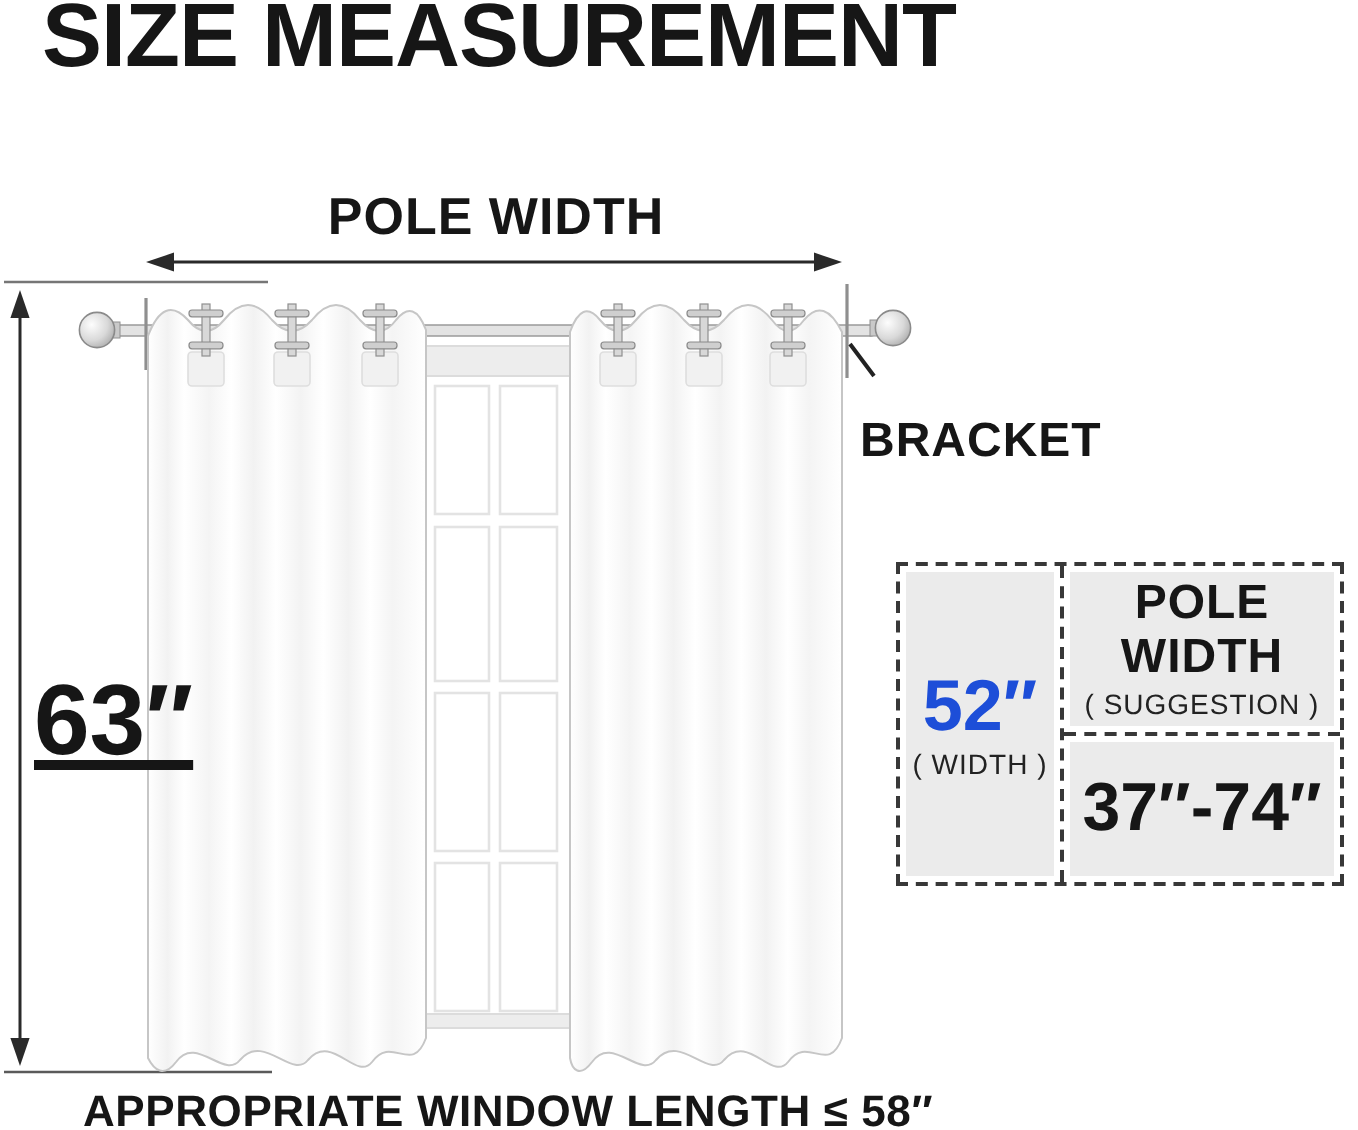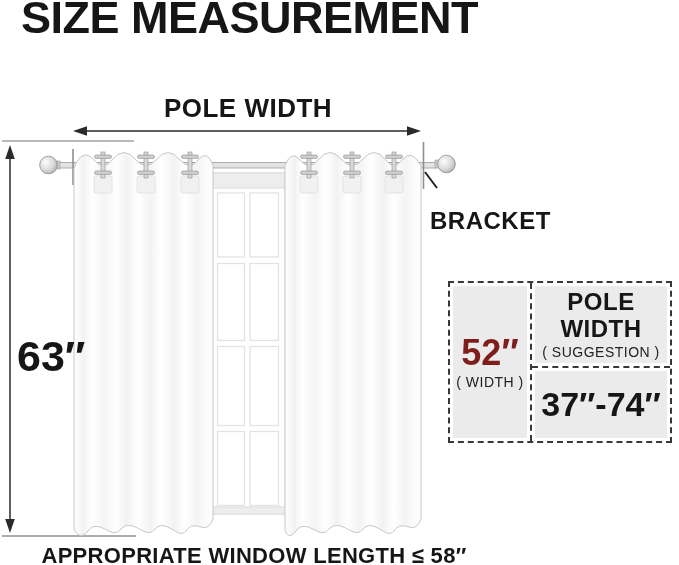--- a/index.html
+++ b/index.html
@@ -8,37 +8,37 @@
     font-family:"Liberation Sans",sans-serif;color:#161616;
   }
   .diagram-svg{position:absolute;left:0;top:0;z-index:1;}
   .lbl{position:absolute;z-index:2;font-weight:700;color:#161616;line-height:1.1;white-space:nowrap;}
   .title{
     position:absolute;left:21px;top:-6px;z-index:2;
     font-size:45px;font-weight:700;letter-spacing:-0.5px;color:#161616;line-height:1.05;white-space:nowrap;
   }
   .pole-width-lbl{left:75px;top:94px;width:346px;text-align:center;font-size:26px;letter-spacing:0.5px;}
   .bracket-lbl{left:430px;top:185px;font-size:24px;letter-spacing:0.5px;margin-top:23px;}
-  .height-lbl{left:17px;top:333px;font-size:43px;font-weight:600;}
+  .height-lbl{left:17px;top:333px;font-size:50px;font-weight:600;text-decoration:underline;}
   .window-length-lbl{left:18px;top:544px;width:472px;text-align:center;font-size:22px;letter-spacing:0.3px;}
 
   
   .info-table{
     position:absolute;left:448px;top:281px;width:224px;height:162px;z-index:2;
     box-sizing:border-box;border:2px dashed #383838;background:#ffffff;
     display:grid;grid-template-columns:82px 1fr;grid-template-rows:85px 1fr;
   }
   .cell{position:relative;box-sizing:border-box;}
   .cell-left{grid-row:1/3;border-right:2px dashed #383838;}
   .cell-rt{border-bottom:2px dashed #383838;}
   .cell-inner{
     position:absolute;inset:3px;background:#ebebeb;
     display:flex;flex-direction:column;align-items:center;justify-content:center;text-align:center;
   }
-  .big-val{font-size:36px;font-weight:700;line-height:1.05;color:#7f1d1d;}
+  .big-val{font-size:36px;font-weight:700;line-height:1.05;color:#1d4ed8;}
   .range-val{font-size:34px;font-weight:700;line-height:1.05;color:#161616;}
   .table-title{font-size:24px;font-weight:700;letter-spacing:0.5px;line-height:1.1;color:#161616;}
   .small-note{font-size:14px;font-weight:400;letter-spacing:0.5px;margin-top:2px;color:#222222;}
 </style>
 </head>
 <body>
 
 <div class="stage">
 
   <div class="title">SIZE MEASUREMENT</div>

